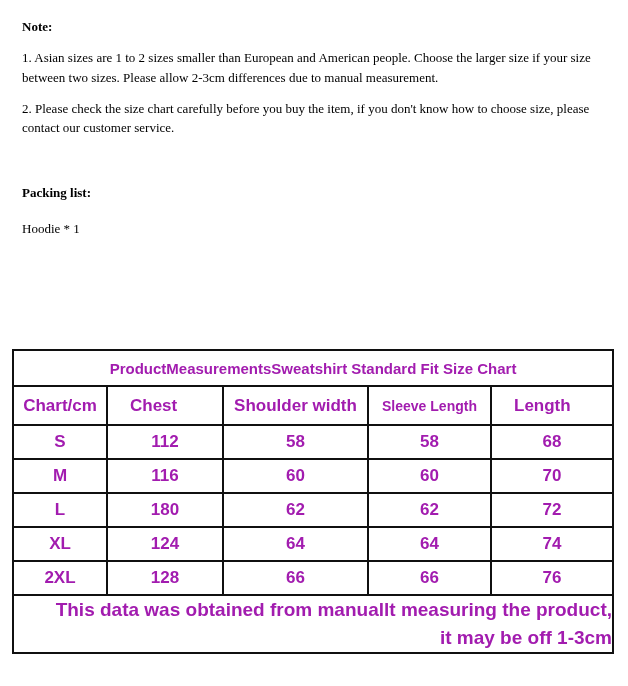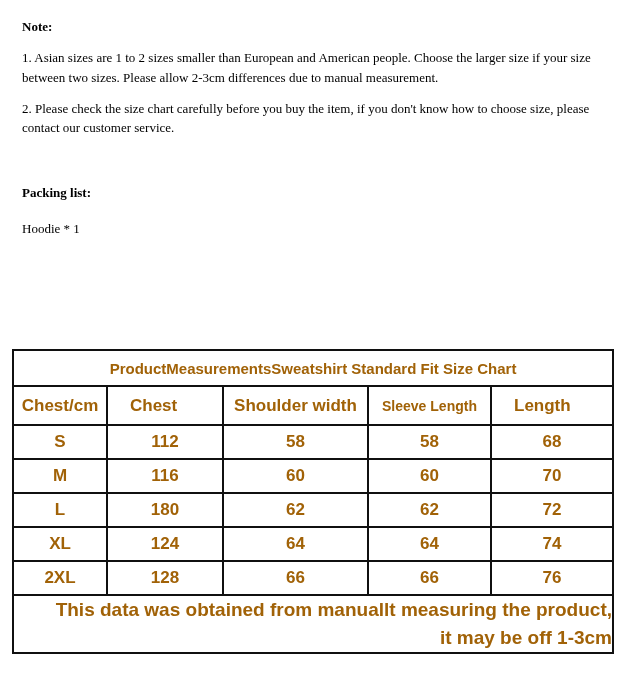--- a/index.html
+++ b/index.html
@@ -18,21 +18,21 @@
   .note-heading { margin-bottom: 9px; }
   .packing-heading { margin-top: 46px; margin-bottom: 16px; }
 
   
   table.size-chart {
     border-collapse: collapse;
     table-layout: fixed;
     margin: 111px 0 0 2px;
     width: 600px;
     font-family: "Liberation Sans", sans-serif;
-    color: #a16207;
+    color: #a21caf;
   }
   table.size-chart td, table.size-chart th {
     border: 2px solid #101010;
     padding: 0;
     overflow: hidden;
     white-space: nowrap;
   }
   .title-cell {
     font-weight: bold;
     font-size: 15px;
@@ -80,21 +80,21 @@
         <col style="width:116px">
         <col style="width:145px">
         <col style="width:123px">
         <col style="width:122px">
     </colgroup>
     <tbody>
       <tr>
         <td class="title-cell" colspan="5">ProductMeasurementsSweatshirt Standard Fit Size Chart</td>
       </tr>
       <tr>
-        <th class="col-head">Chest/cm</th>
+        <th class="col-head">Chart/cm</th>
         <th class="col-head align-left">Chest</th>
         <th class="col-head">Shoulder width</th>
         <th class="col-head small-font">Sleeve Length</th>
         <th class="col-head align-left">Length</th>
       </tr>
       <tr>
         <td class="data-cell">S</td>
         <td class="data-cell">112</td>
         <td class="data-cell">58</td>
         <td class="data-cell">58</td>

